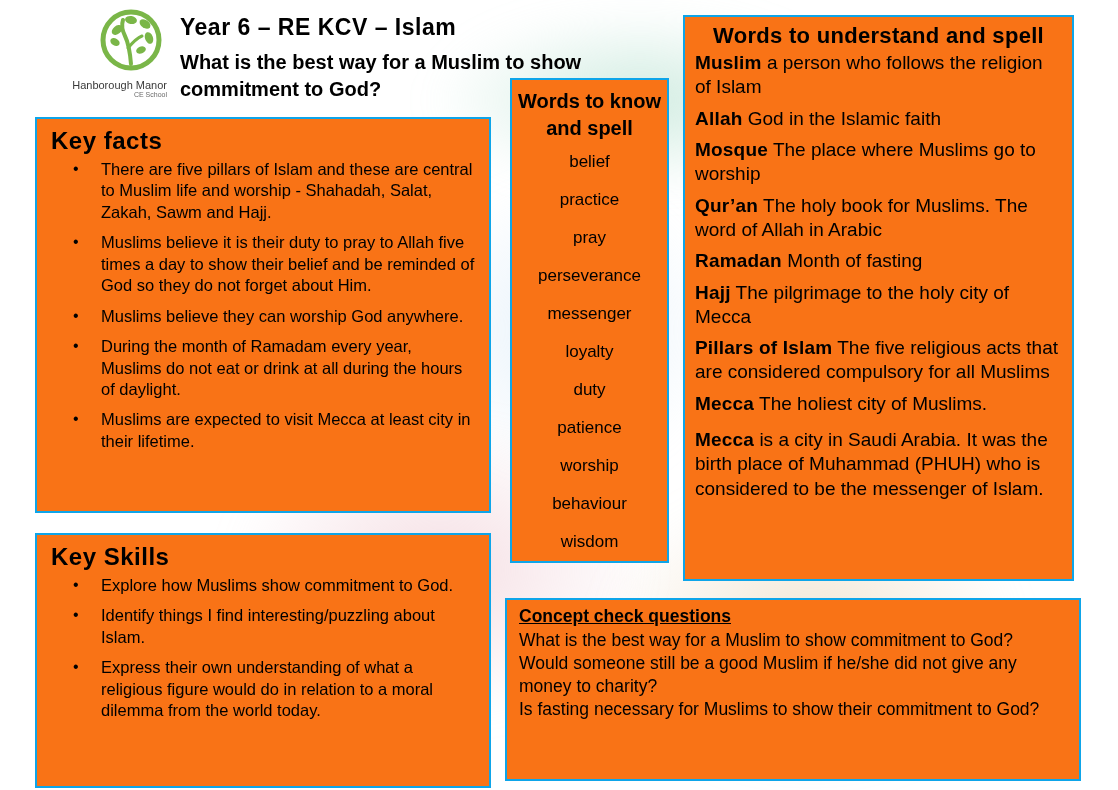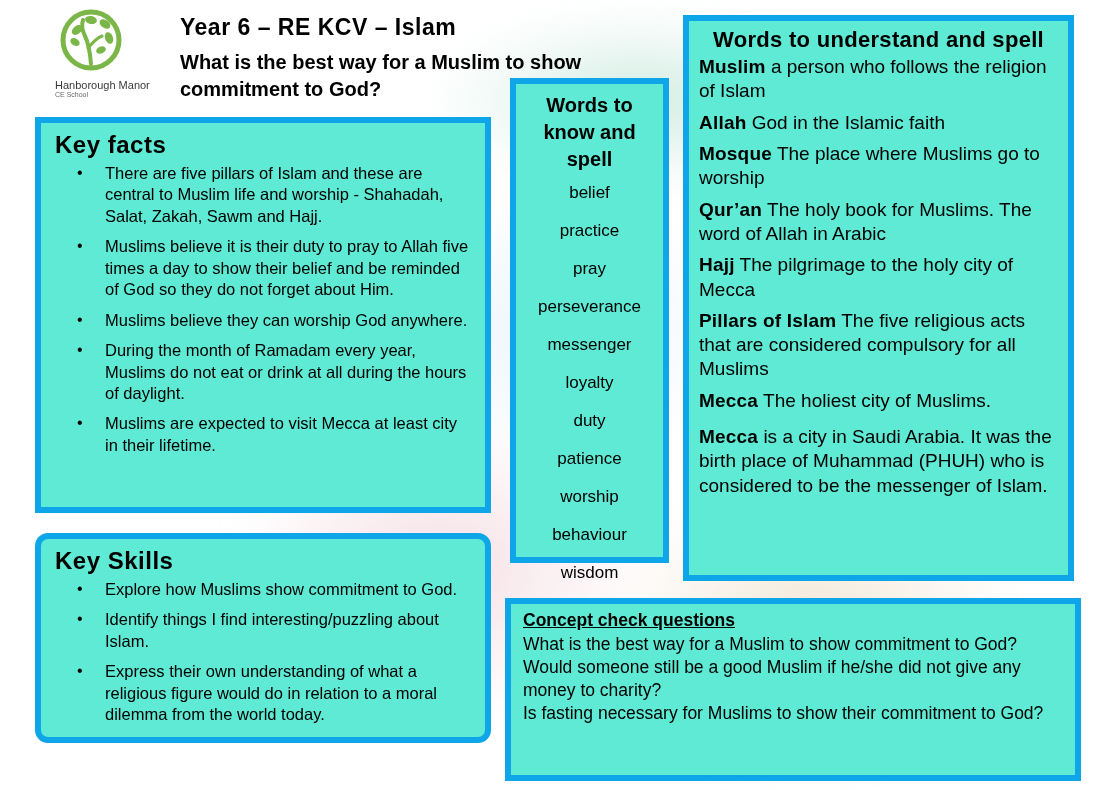--- a/index.html
+++ b/index.html
@@ -16,37 +16,37 @@
        background:radial-gradient(closest-side,rgba(170,220,200,.55),rgba(170,220,230,0));}
   .wm2{left:230px;top:420px;width:420px;height:300px;
        background:radial-gradient(closest-side,rgba(235,190,200,.5),rgba(235,190,200,0));}
   .wm3{left(600px);left:600px;top:480px;width:420px;height:300px;
        background:radial-gradient(closest-side,rgba(226,200,160,.45),rgba(226,200,160,0));}
   .wm4{left:420px;top:180px;width:300px;height:300px;
        background:radial-gradient(closest-side,rgba(200,225,245,.45),rgba(200,225,245,0));}
 
   .box{
     position:absolute;z-index:2;
-    background:#5eead4;
-    border:6px solid #0ea5e9;
+    background:#f97316;
+    border:2px solid #0ea5e9;
     box-sizing:border-box;
   }
   .box h2{margin:2px 0 4px 0;font-size:24px;letter-spacing:.5px;}
 
   
-  .logo{position:absolute;left:55px;top:8px;width:112px;height:96px;background:#fff;z-index:2;text-align:left;}
+  .logo{position:absolute;left:55px;top:8px;width:112px;height:96px;background:#fff;z-index:2;text-align:right;}
   .logo .school{font-size:11px;color:#3a3a3a;margin-top:1px;line-height:1.1;}
   .logo .sub{font-size:7px;color:#6a6a6a;}
   .titleblock{position:absolute;left:180px;top:14px;width:500px;z-index:2;}
   .titleblock .t1{font-size:23px;font-weight:bold;letter-spacing:.5px;}
   .titleblock .t2{font-size:20px;font-weight:bold;margin-top:8px;line-height:1.35;width:470px;}
 
   
   .kf{left:35px;top:117px;width:456px;height:396px;padding:6px 14px 6px 14px;}
-  .ks{left:35px;top:533px;width:456px;height:210px;padding:6px 14px 6px 14px;border-radius:13px;}
+  .ks{left:35px;top:533px;width:456px;height:255px;padding:6px 14px 6px 14px;}
   ul.bullets{margin:4px 0 0 0;padding:0 0 0 22px;list-style:none;}
   ul.bullets li{
     font-size:16.5px;line-height:1.3;margin-bottom:9px;position:relative;padding-left:28px;
   }
   ul.bullets li::before{
     content:"•";position:absolute;left:0;top:0;font-size:16px;
   }
 
   
   .wk{left:510px;top:78px;width:159px;height:485px;padding:8px 6px;text-align:center;}
@@ -129,20 +129,21 @@
     <p class="word">behaviour</p>
     <p class="word">wisdom</p>
   </div>
 
   <div class="box wu">
     <div class="head">Words to understand and spell</div>
     <p><b>Muslim</b> <span>a person who follows the religion of Islam</span></p>
     <p><b>Allah</b> <span>God in the Islamic faith</span></p>
     <p><b>Mosque</b> <span>The place where Muslims go to worship</span></p>
     <p><b>Qur’an</b> <span>The holy book for Muslims. The word of Allah in Arabic</span></p>
+    <p><b>Ramadan</b> <span>Month of fasting</span></p>
     <p><b>Hajj</b> <span>The pilgrimage to the holy city of Mecca</span></p>
     <p><b>Pillars of Islam</b> <span>The five religious acts that are considered compulsory for all Muslims</span></p>
     <p style="margin-bottom:12px;"><b>Mecca</b> <span>The holiest city of Muslims.</span></p>
     <p><b>Mecca</b> <span>is a city in Saudi Arabia. It was the birth place of Muhammad (PHUH) who is considered to be the messenger of Islam.</span></p>
   </div>
 
   <div class="box cc">
     <div class="head">Concept check questions</div>
     <p>What is the best way for a Muslim to show commitment to God?</p>
     <p>Would someone still be a good Muslim if he/she did not give any money to charity?</p>

